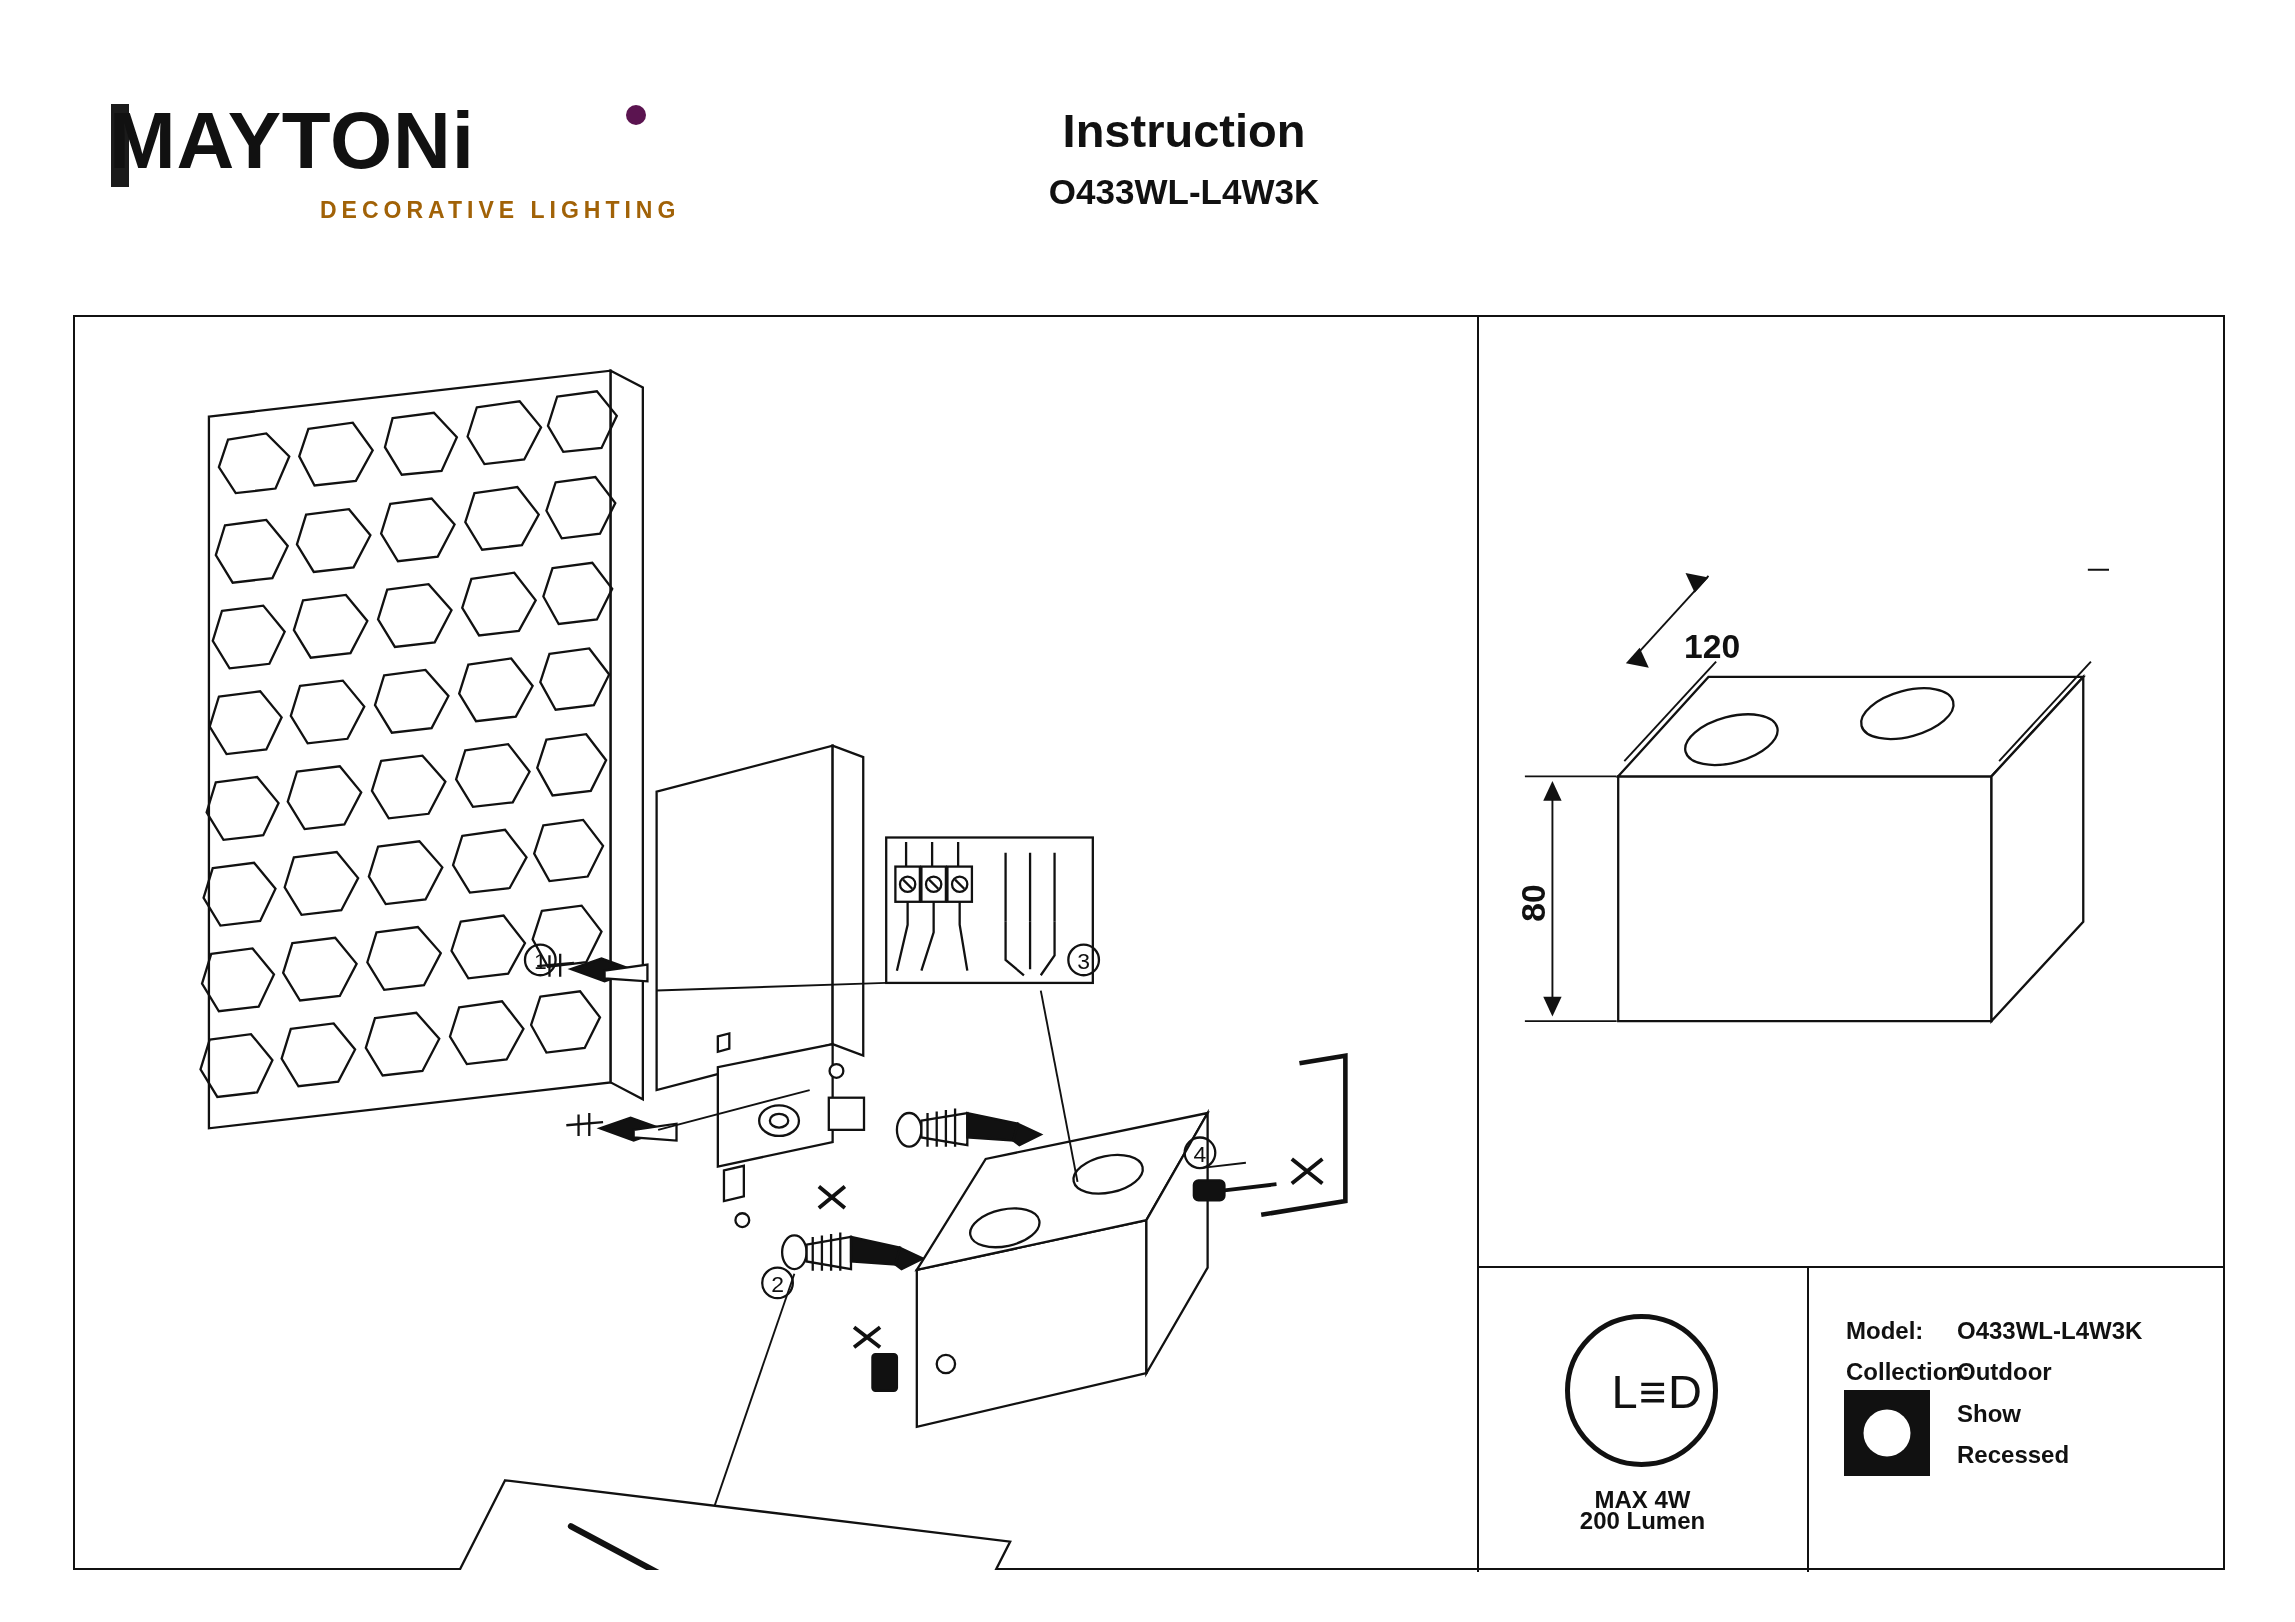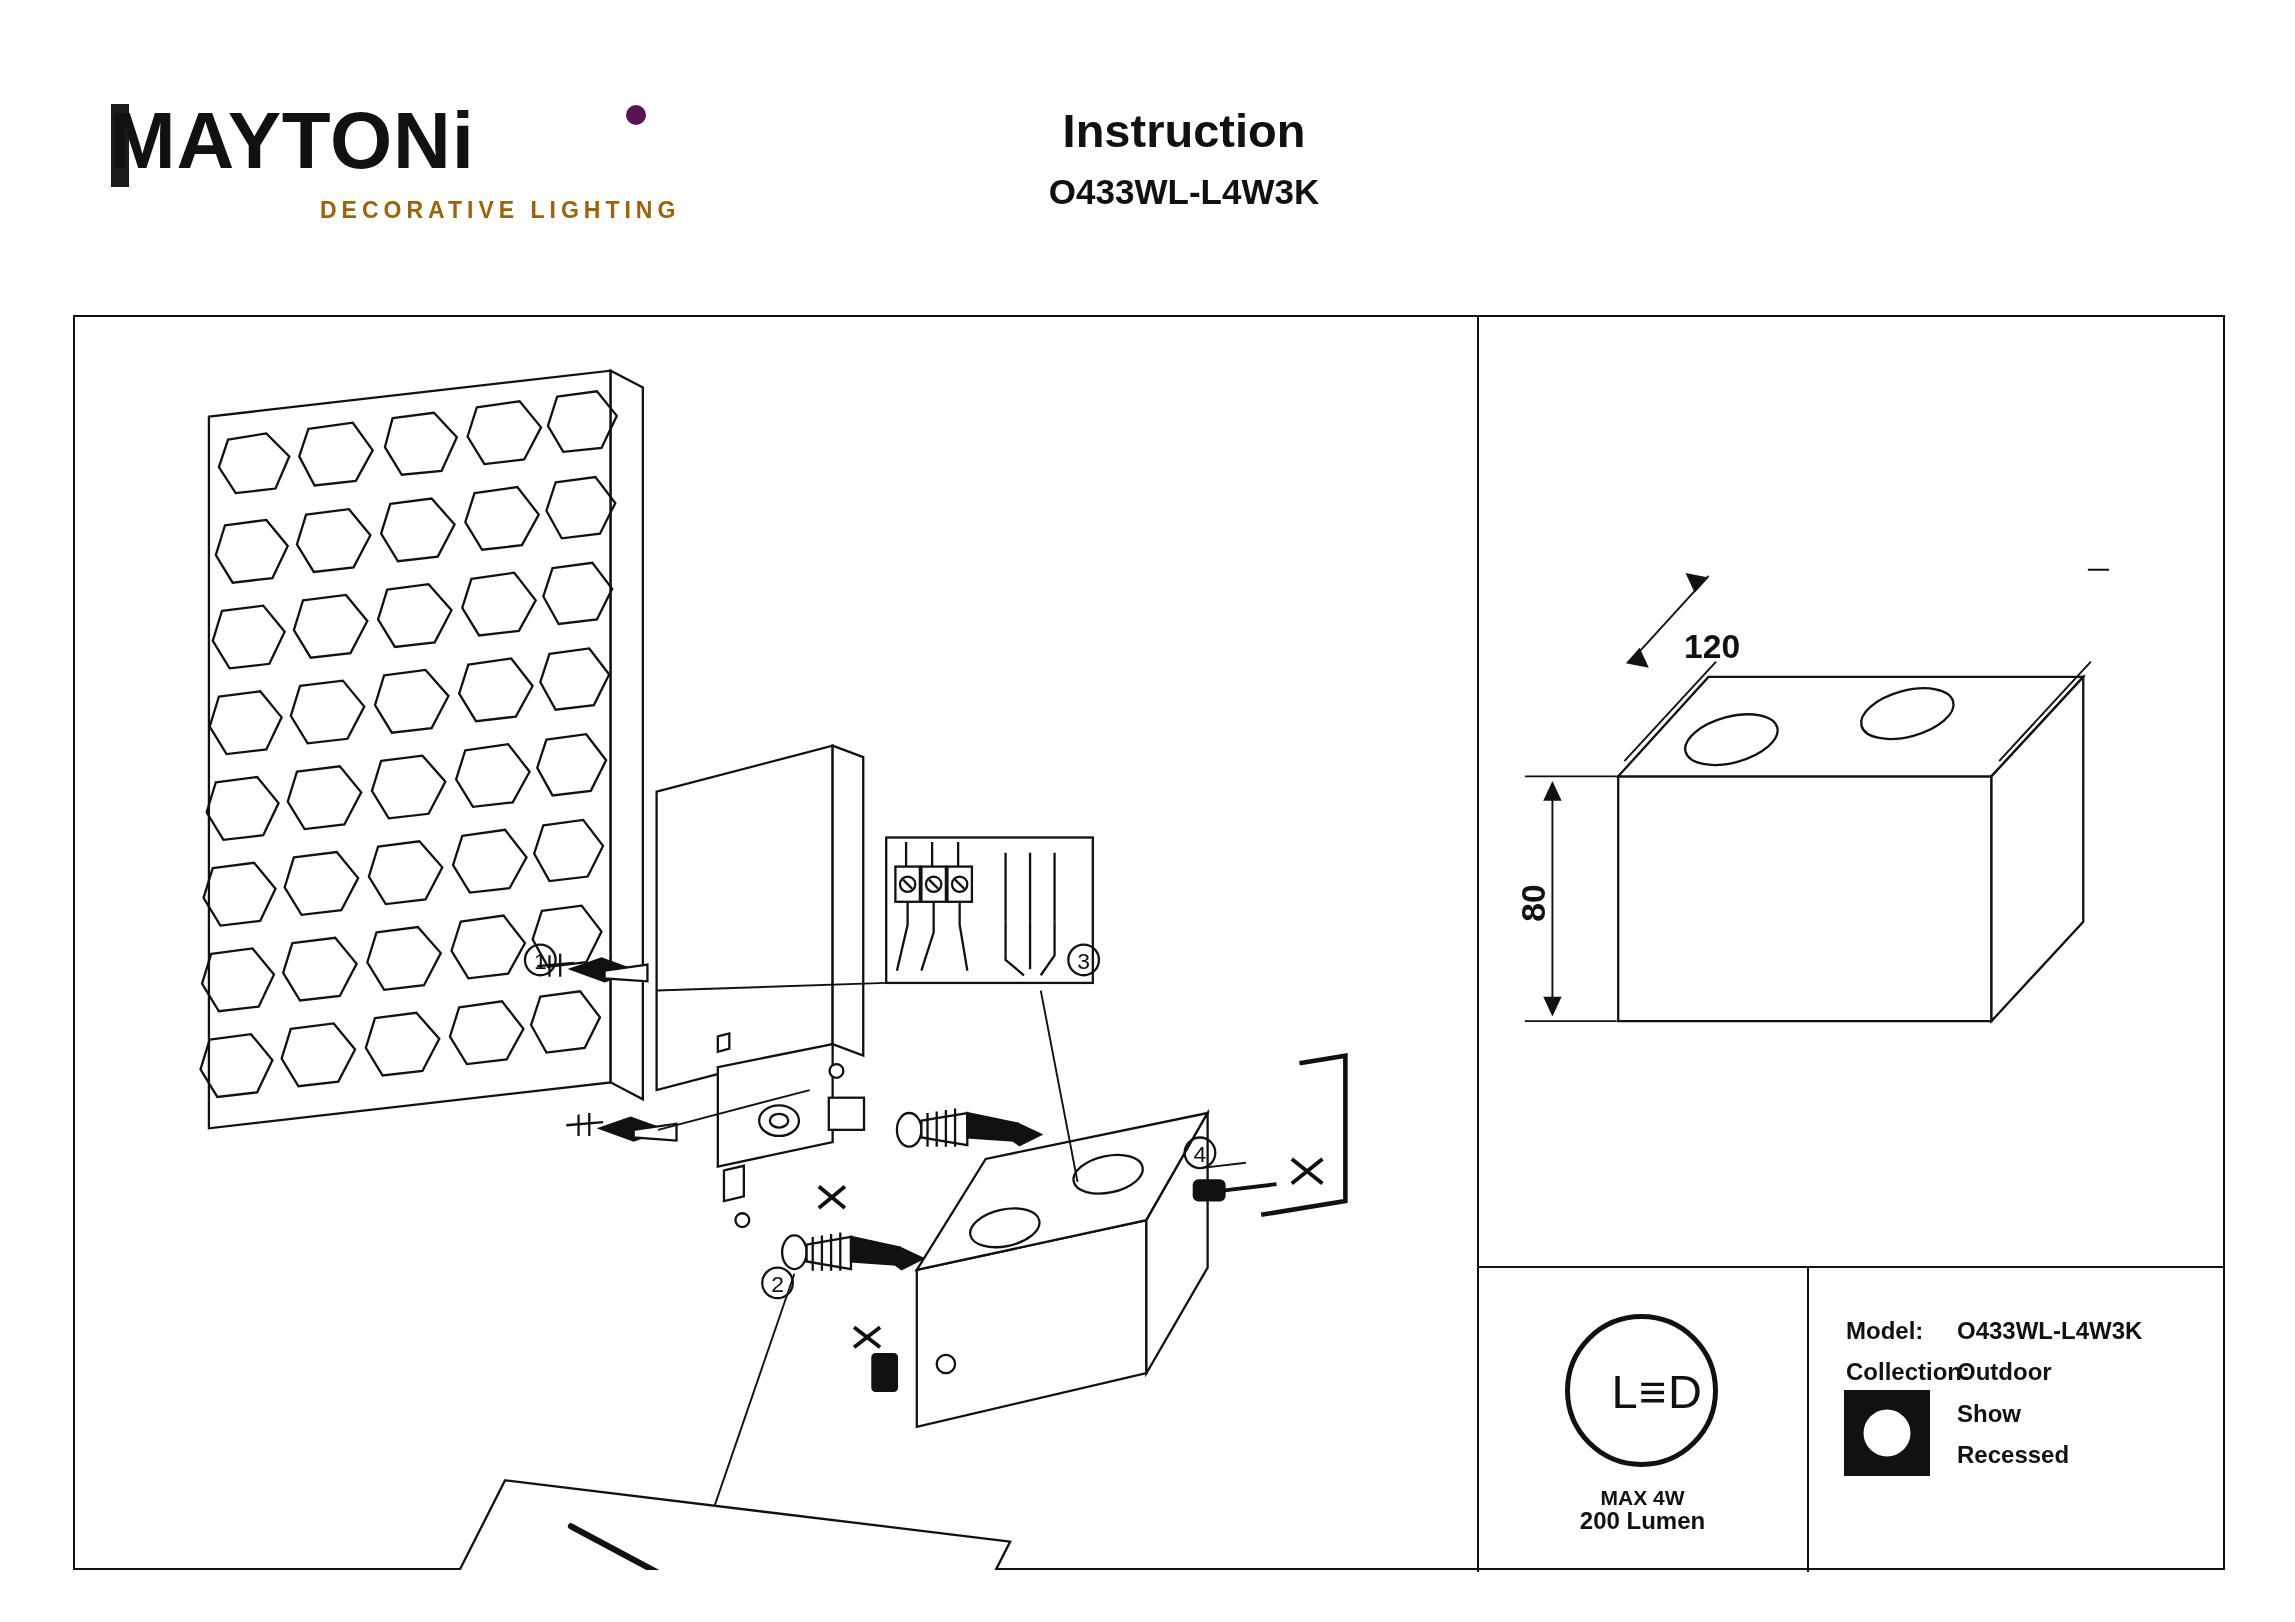--- a/index.html
+++ b/index.html
@@ -171,21 +171,21 @@
     font-size: 47px;
     font-weight: normal;
     letter-spacing: 1.5px;
   }
   .led-watt {
     position: absolute;
     left: 0;
     top: 218px;
     width: 327px;
     text-align: center;
-    font-size: 21px;
+    font-size: 24px;
     font-weight: bold;
   }
   .led-lumen {
     position: absolute;
     left: 0;
     top: 239px;
     width: 327px;
     text-align: center;
     font-size: 24px;
     font-weight: bold;

